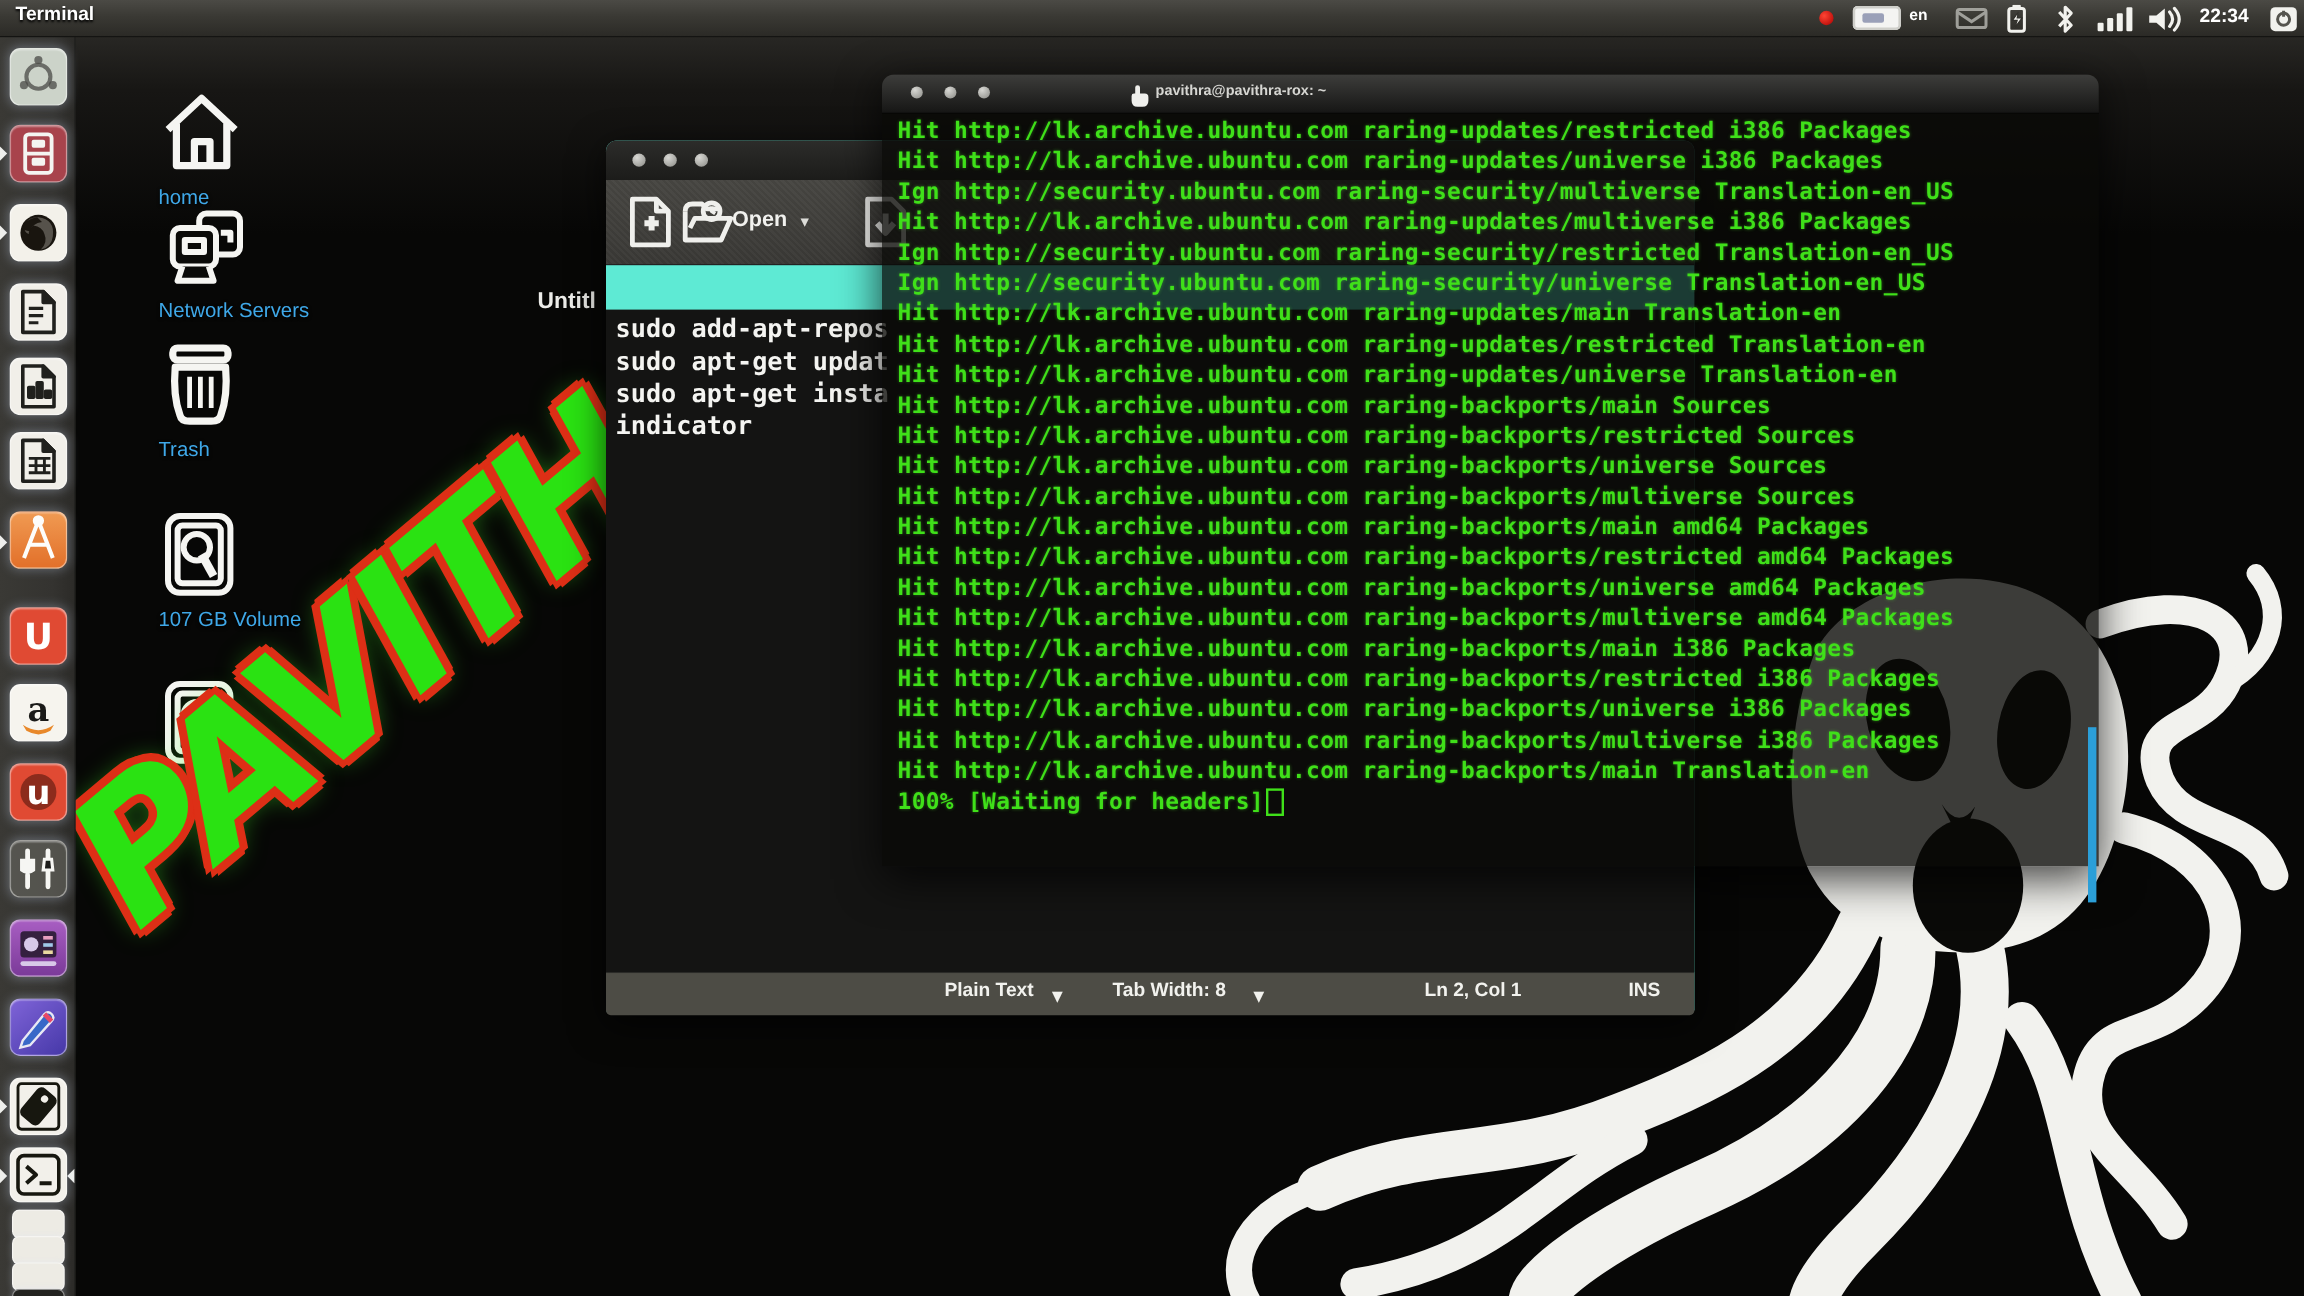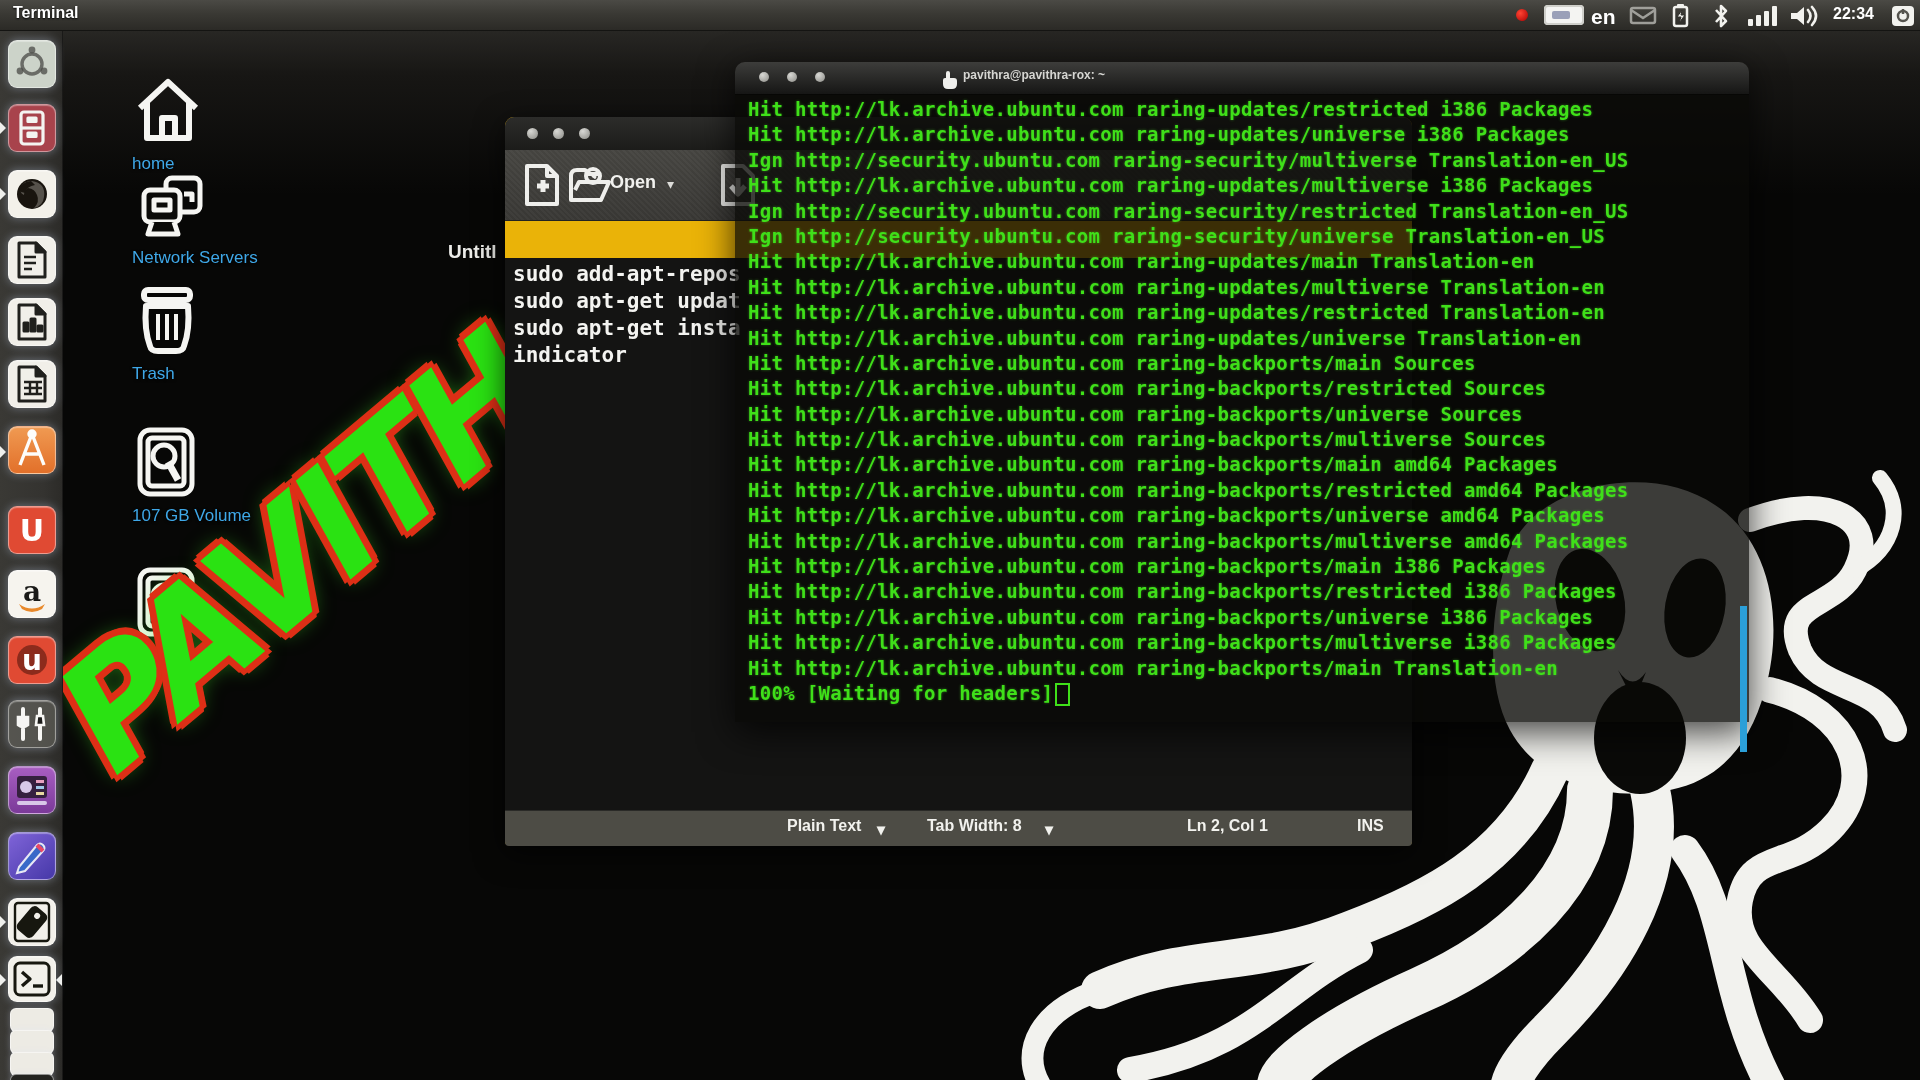--- a/index.html
+++ b/index.html
@@ -31,21 +31,21 @@
   
   .panel{left:0;top:0;width:1920px;height:30px;z-index:20;
     background:linear-gradient(180deg,#4b4a45 0,#3a3934 45%,#2b2a26 100%);
     border-bottom:1px solid #141412;}
   .panel-title{left:13px;top:4px;color:#fff;font-weight:bold;font-size:16px;text-shadow:0 1px 2px #000;}
   .tray-dot{left:1516px;top:9px;width:12px;height:12px;border-radius:50%;
     background:radial-gradient(circle at 35% 35%,#ff4433,#aa0000);}
   .kbd-ind{left:1544px;top:5px;width:40px;height:20px;background:#f4f4f2;border-radius:4px;
     box-shadow:inset 0 0 0 2px #cfcfca;}
   .kbd-inner{left:1552px;top:11px;width:18px;height:8px;background:#9aa0b8;border-radius:2px;}
-  .en-label{left:1591px;top:5px;color:#fff;font-weight:bold;font-size:21px;}
+  .en-label{left:1591px;top:5px;color:#fff;font-weight:bold;font-size:13px;}
   .clock{left:1833px;top:5px;color:#fff;font-weight:bold;font-size:16px;}
   .tray-svg{top:4px;}
 
   
   .launcher{left:0;top:30px;width:62px;height:1050px;z-index:15;
     background:linear-gradient(90deg,#3a3935 0,#343330 70%,#2c2b28 100%);
     border-right:1px solid rgba(0,0,0,.55);}
   .tile{position:absolute;left:8px;width:46px;height:46px;border-radius:9px;
     border:1px solid rgba(255,255,255,.45);
     box-shadow:0 0 9px 1px rgba(210,225,255,.30), inset 0 1px 1px rgba(255,255,255,.35);}
@@ -57,21 +57,21 @@
   .stackcard{position:absolute;left:10px;width:42px;height:22px;border-radius:6px;
     background:#edebe4;border:1px solid rgba(255,255,255,.5);box-shadow:0 0 6px rgba(220,230,255,.3);}
 
   
   .dicon{position:absolute;z-index:2;width:130px;}
   .dicon .lbl{margin-top:2px;color:#3fa8e8;font-size:17px;text-shadow:0 1px 3px #000;white-space:nowrap;}
 
   
   .gedit{left:505px;top:117px;width:907px;height:728px;z-index:5;
     border-radius:9px 9px 4px 4px;box-shadow:0 8px 30px rgba(0,0,0,.7);
-    background:#eab308;}
+    background:#5eead4;}
   .g-titlebar{left:0;top:0;width:100%;height:33px;border-radius:9px 9px 0 0;
     background:linear-gradient(180deg,#2c2c2a,#1c1c1a);}
   .windot{position:absolute;top:11px;width:11px;height:11px;border-radius:50%;
     background:radial-gradient(circle at 35% 30%,#d8d8d4,#8a8a85);}
   .g-toolbar{left:0;top:33px;width:100%;height:70px;
     background:
       repeating-linear-gradient(45deg,rgba(255,255,255,.03) 0 2px,transparent 2px 4px),
       linear-gradient(180deg,#454440,#383734);
     border-bottom:1px solid #222;}
   .open-label{position:absolute;left:105px;top:22px;color:#f1f1ee;font-weight:bold;font-size:18px;}
@@ -249,21 +249,20 @@
   </div>
   <div class="abs t-body">
     <div class="t-lines">
       <div class="tl">Hit http://lk.archive.ubuntu.com raring-updates/restricted i386 Packages</div>
       <div class="tl">Hit http://lk.archive.ubuntu.com raring-updates/universe i386 Packages</div>
       <div class="tl">Ign http://security.ubuntu.com raring-security/multiverse Translation-en_US</div>
       <div class="tl">Hit http://lk.archive.ubuntu.com raring-updates/multiverse i386 Packages</div>
       <div class="tl">Ign http://security.ubuntu.com raring-security/restricted Translation-en_US</div>
       <div class="tl">Ign http://security.ubuntu.com raring-security/universe Translation-en_US</div>
       <div class="tl">Hit http://lk.archive.ubuntu.com raring-updates/main Translation-en</div>
-      <div class="tl">Hit http://lk.archive.ubuntu.com raring-updates/multiverse Translation-en</div>
       <div class="tl">Hit http://lk.archive.ubuntu.com raring-updates/restricted Translation-en</div>
       <div class="tl">Hit http://lk.archive.ubuntu.com raring-updates/universe Translation-en</div>
       <div class="tl">Hit http://lk.archive.ubuntu.com raring-backports/main Sources</div>
       <div class="tl">Hit http://lk.archive.ubuntu.com raring-backports/restricted Sources</div>
       <div class="tl">Hit http://lk.archive.ubuntu.com raring-backports/universe Sources</div>
       <div class="tl">Hit http://lk.archive.ubuntu.com raring-backports/multiverse Sources</div>
       <div class="tl">Hit http://lk.archive.ubuntu.com raring-backports/main amd64 Packages</div>
       <div class="tl">Hit http://lk.archive.ubuntu.com raring-backports/restricted amd64 Packages</div>
       <div class="tl">Hit http://lk.archive.ubuntu.com raring-backports/universe amd64 Packages</div>
       <div class="tl">Hit http://lk.archive.ubuntu.com raring-backports/multiverse amd64 Packages</div>

